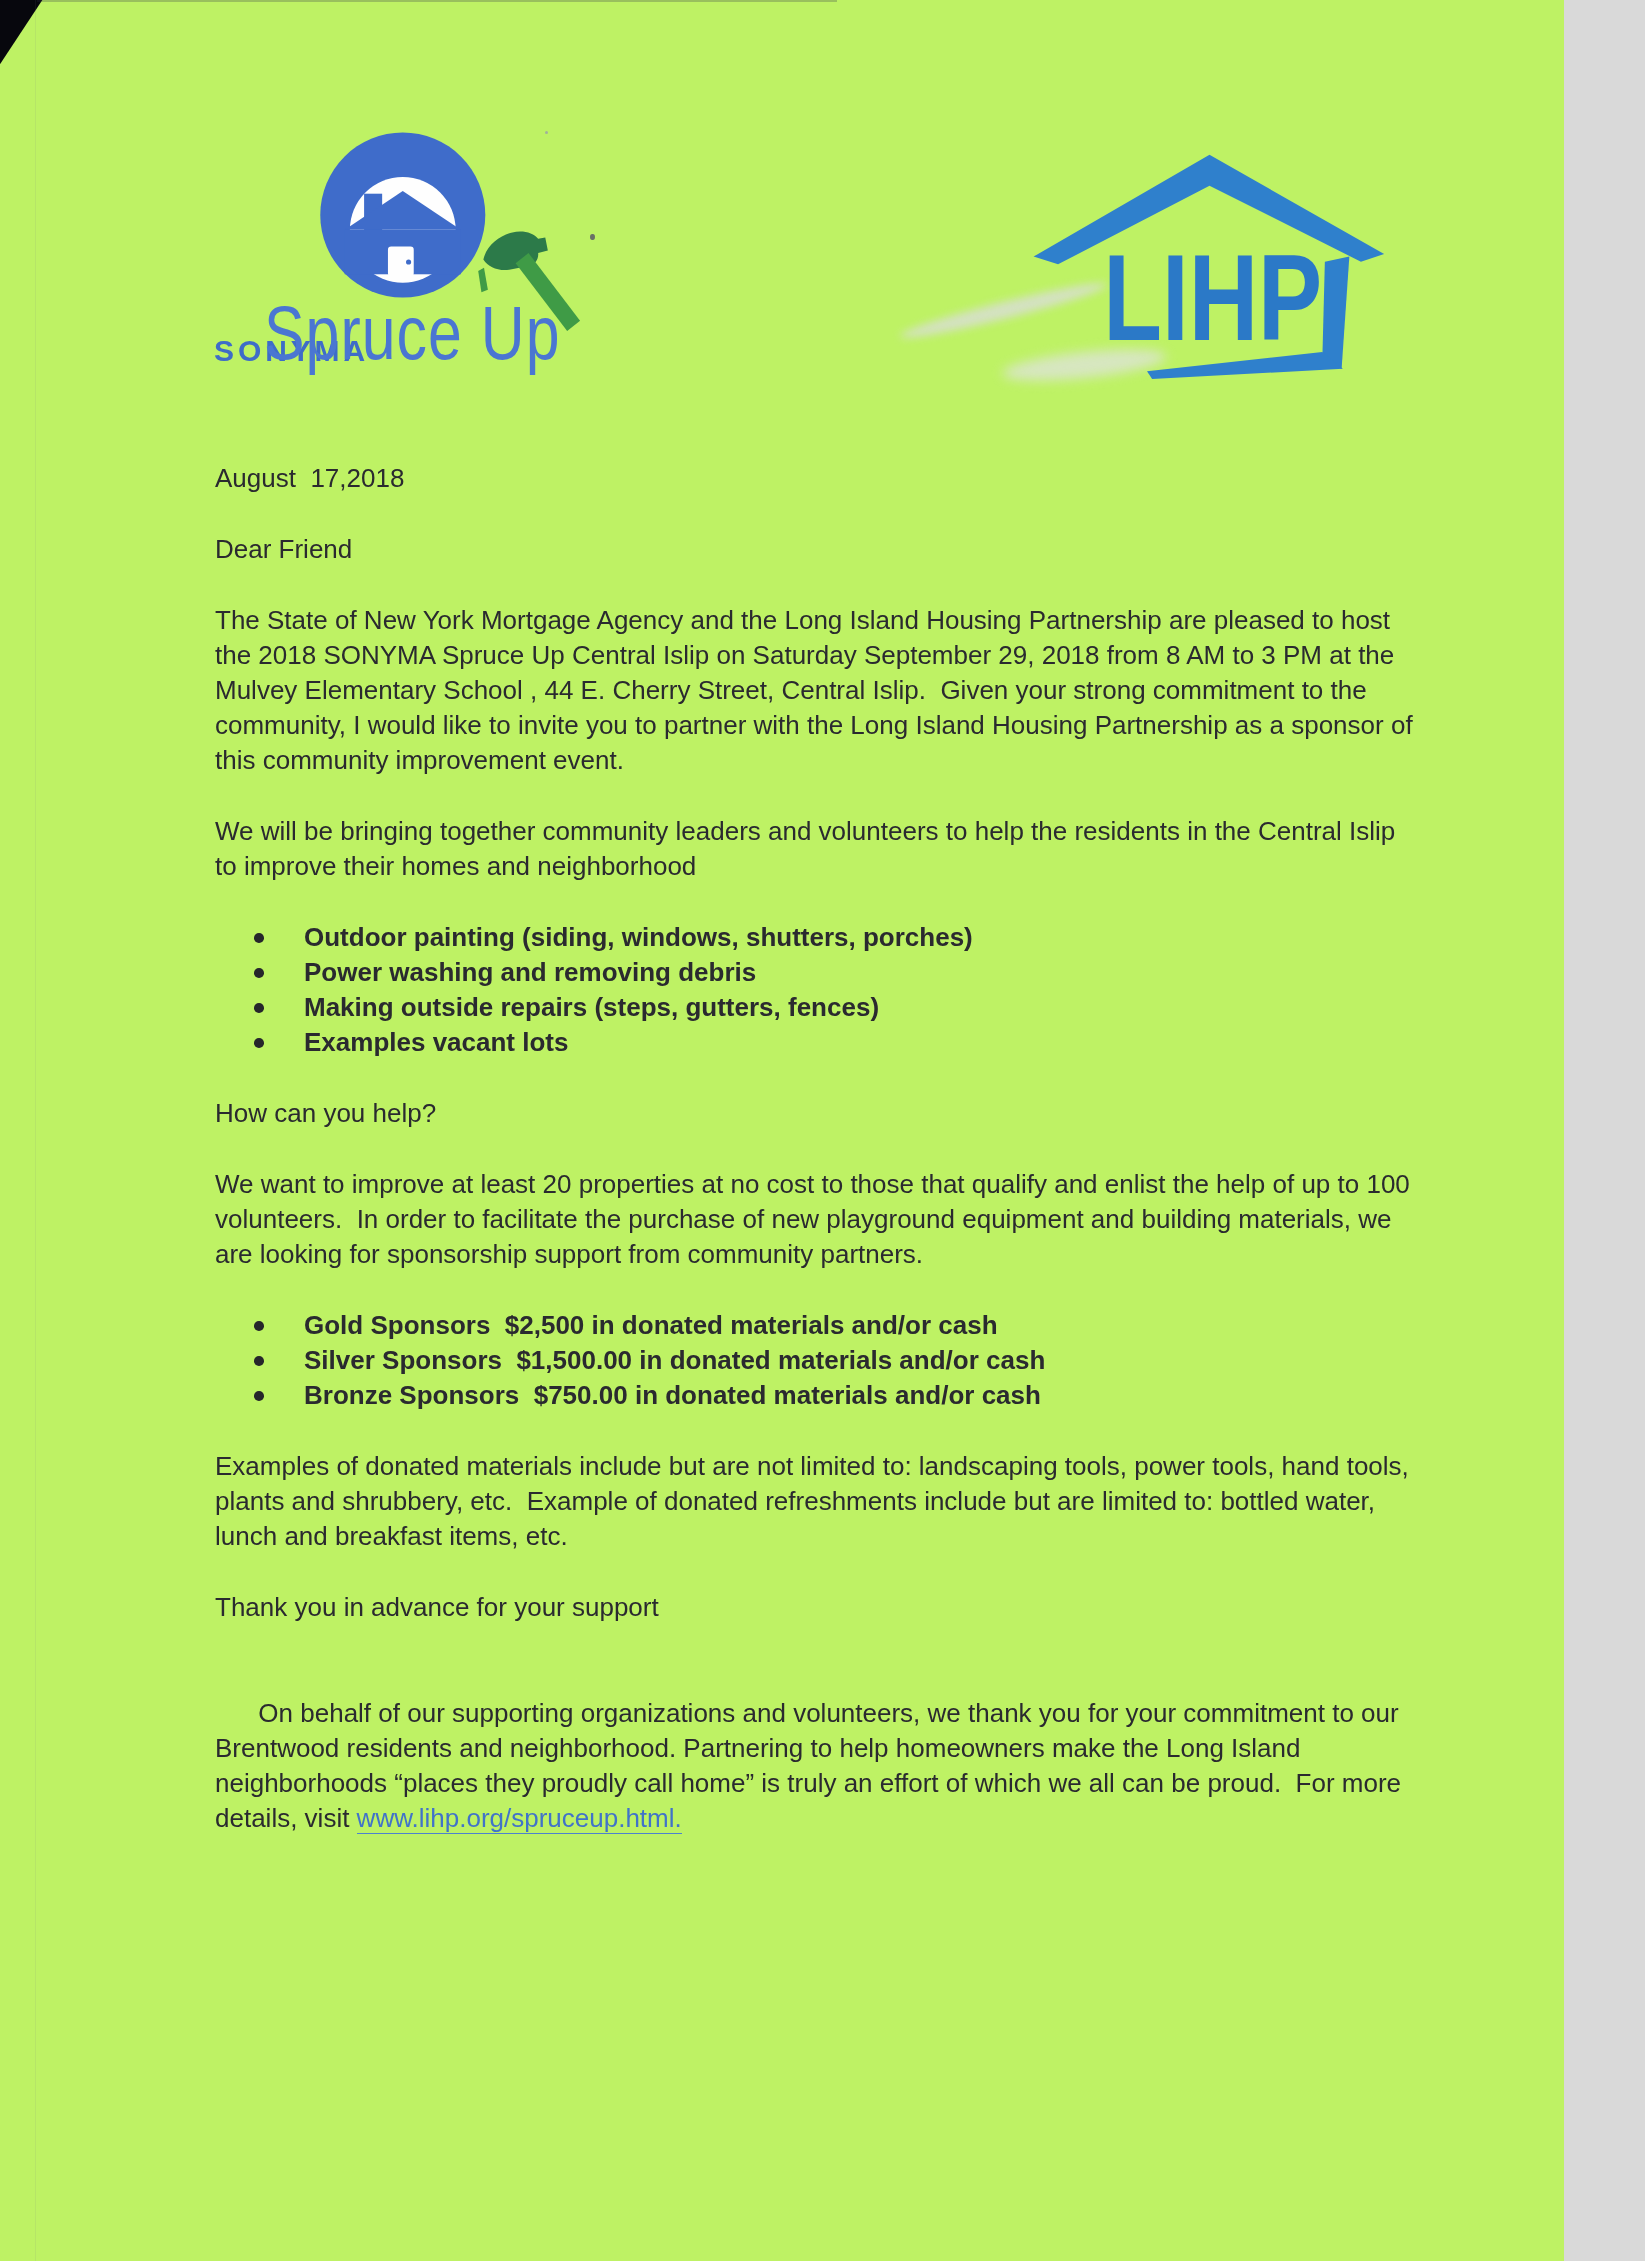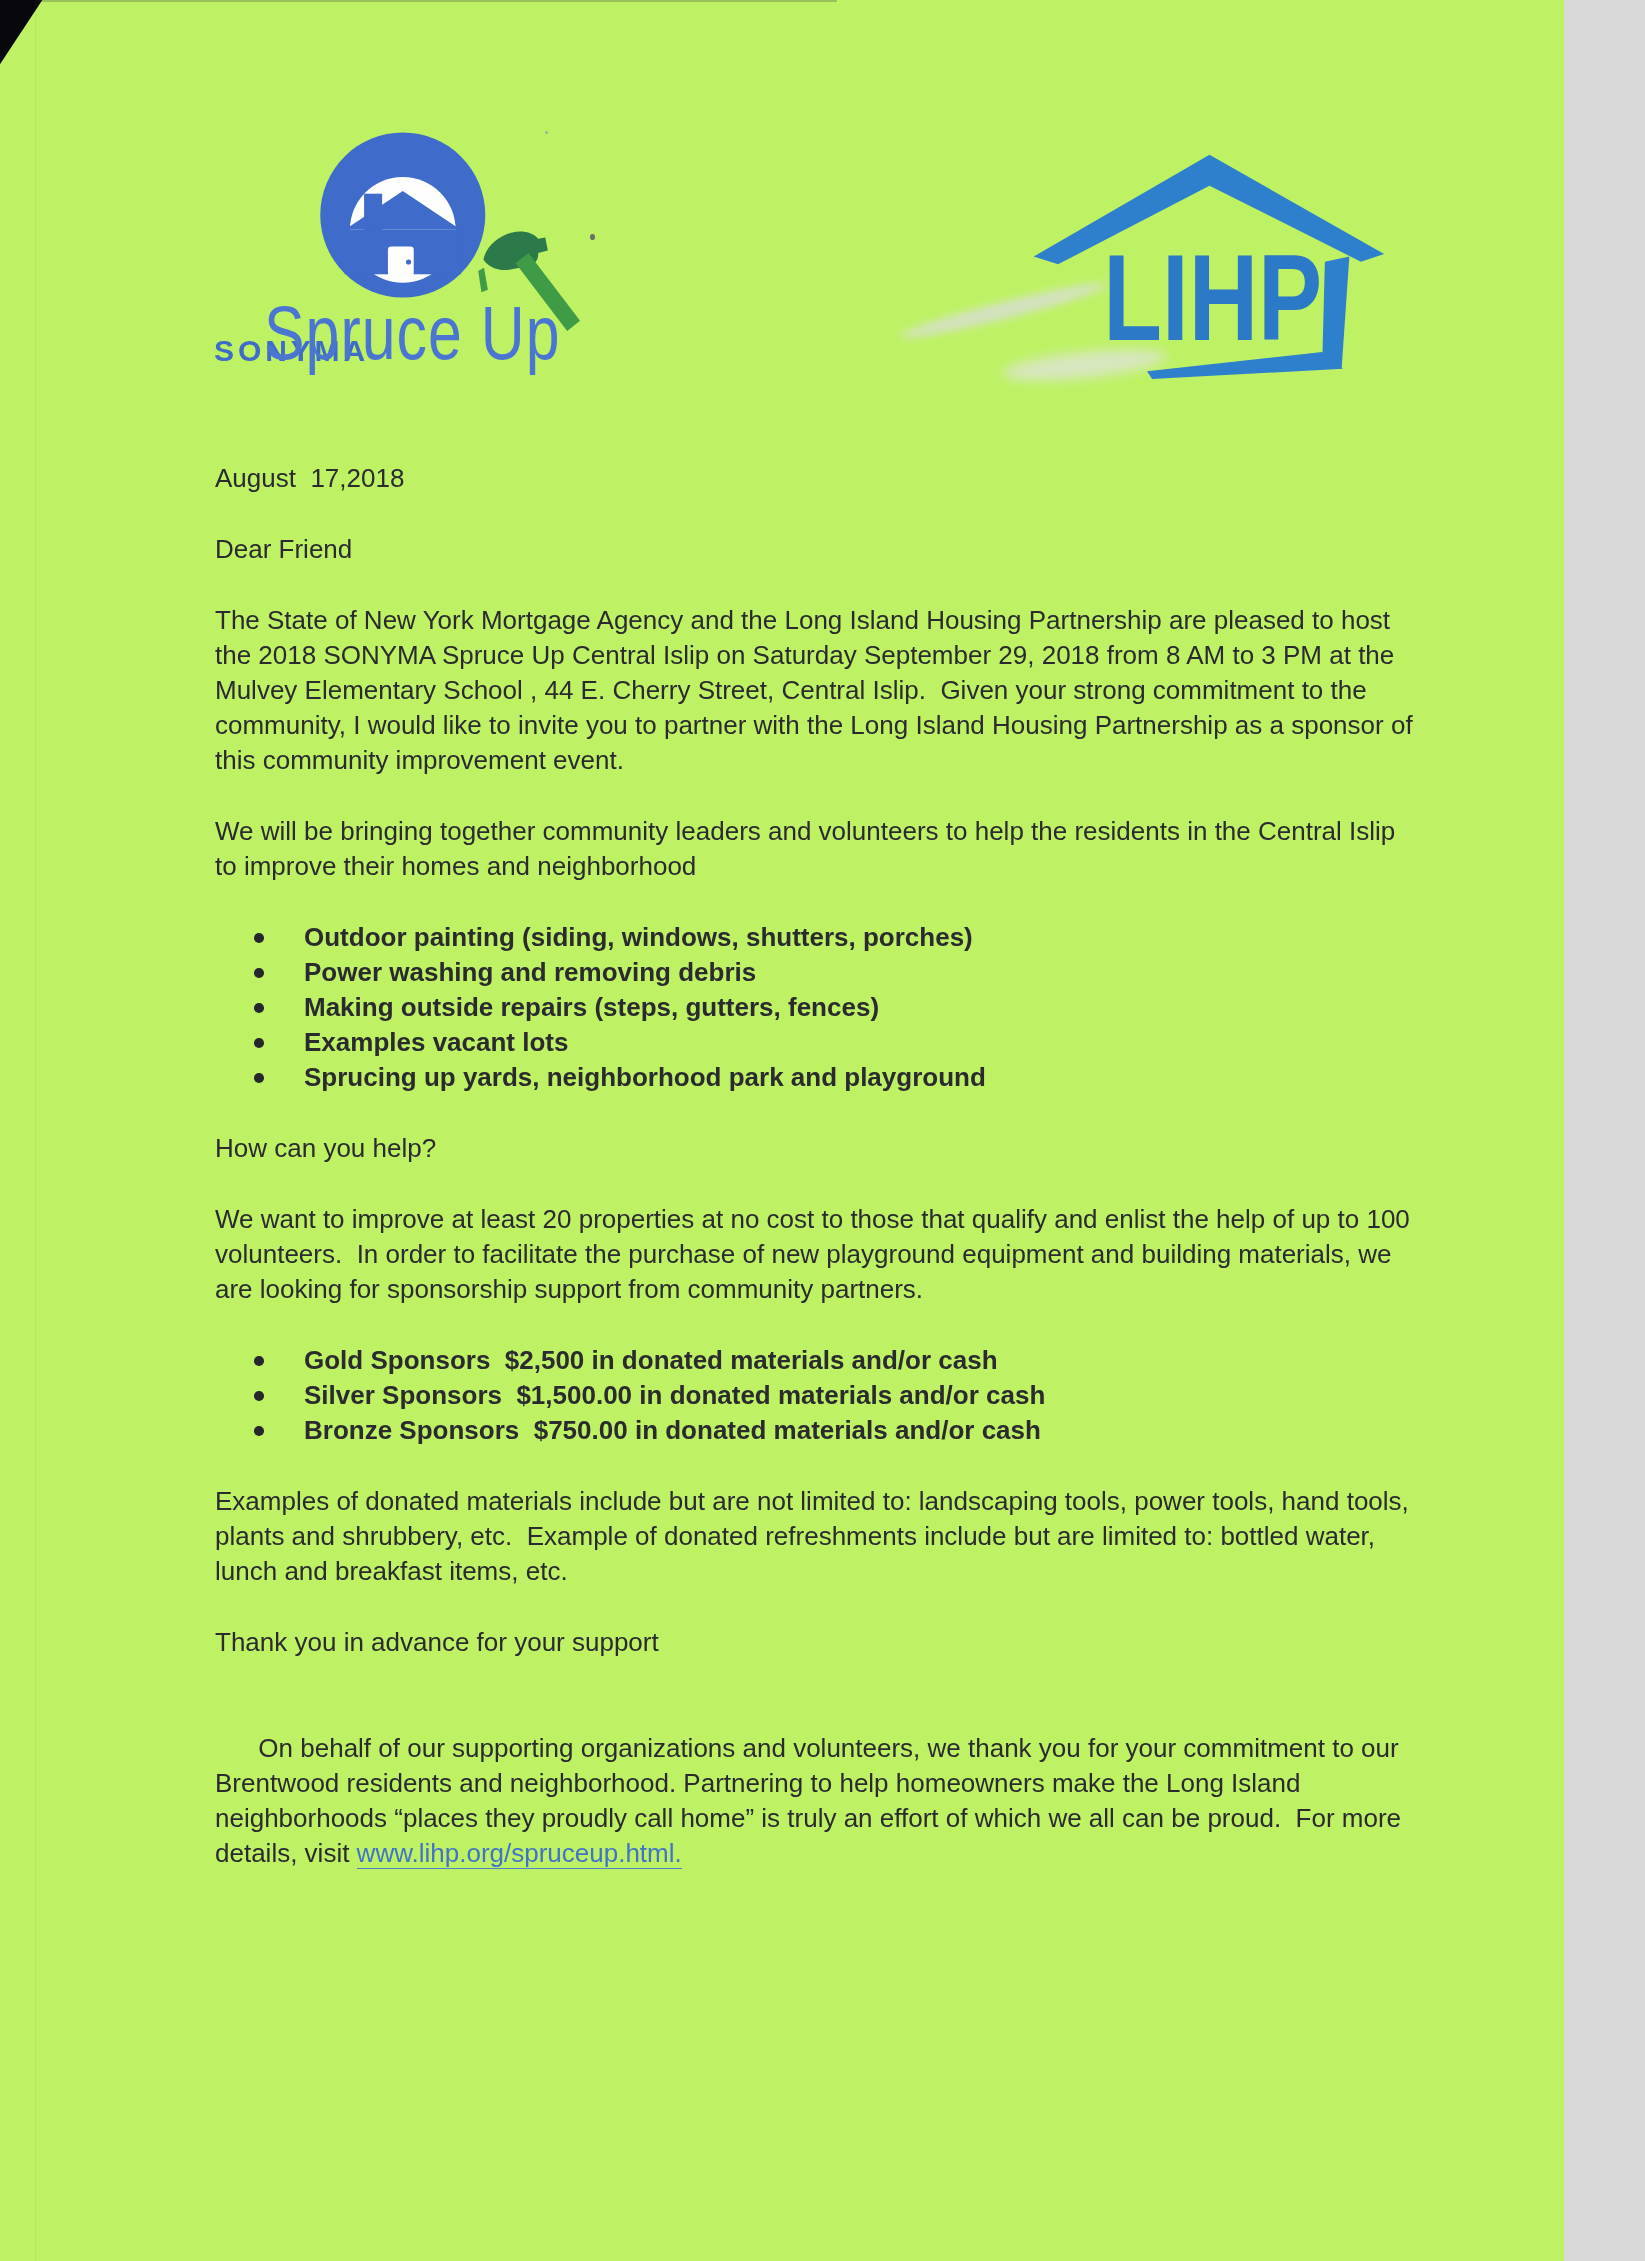--- a/index.html
+++ b/index.html
@@ -106,21 +106,20 @@
   <main class="content">
     <p>August  17,2018</p>
     <p>Dear Friend</p>
     <p>The State of New York Mortgage Agency and the Long Island Housing Partnership are pleased to host the 2018 SONYMA Spruce Up Central Islip on Saturday September 29, 2018 from 8 AM to 3 PM at the Mulvey Elementary School , 44 E. Cherry Street, Central Islip.  Given your strong commitment to the community, I would like to invite you to partner with the Long Island Housing Partnership as a sponsor of this community improvement event.</p>
     <p>We will be bringing together community leaders and volunteers to help the residents in the Central Islip to improve their homes and neighborhood</p>
     <ul>
       <li>Outdoor painting (siding, windows, shutters, porches)</li>
       <li>Power washing and removing debris</li>
       <li>Making outside repairs (steps, gutters, fences)</li>
       <li>Examples vacant lots</li>
-      <li>Sprucing up yards, neighborhood park and playground</li>
     </ul>
     <p>How can you help?</p>
     <p>We want to improve at least 20 properties at no cost to those that qualify and enlist the help of up to 100 volunteers.  In order to facilitate the purchase of new playground equipment and building materials, we are looking for sponsorship support from community partners.</p>
     <ul>
       <li>Gold Sponsors  $2,500 in donated materials and/or cash</li>
       <li>Silver Sponsors  $1,500.00 in donated materials and/or cash</li>
       <li>Bronze Sponsors  $750.00 in donated materials and/or cash</li>
     </ul>
     <p>Examples of donated materials include but are not limited to: landscaping tools, power tools, hand tools, plants and shrubbery, etc.  Example of donated refreshments include but are limited to: bottled water, lunch and breakfast items, etc.</p>
     <p>Thank you in advance for your support</p>

